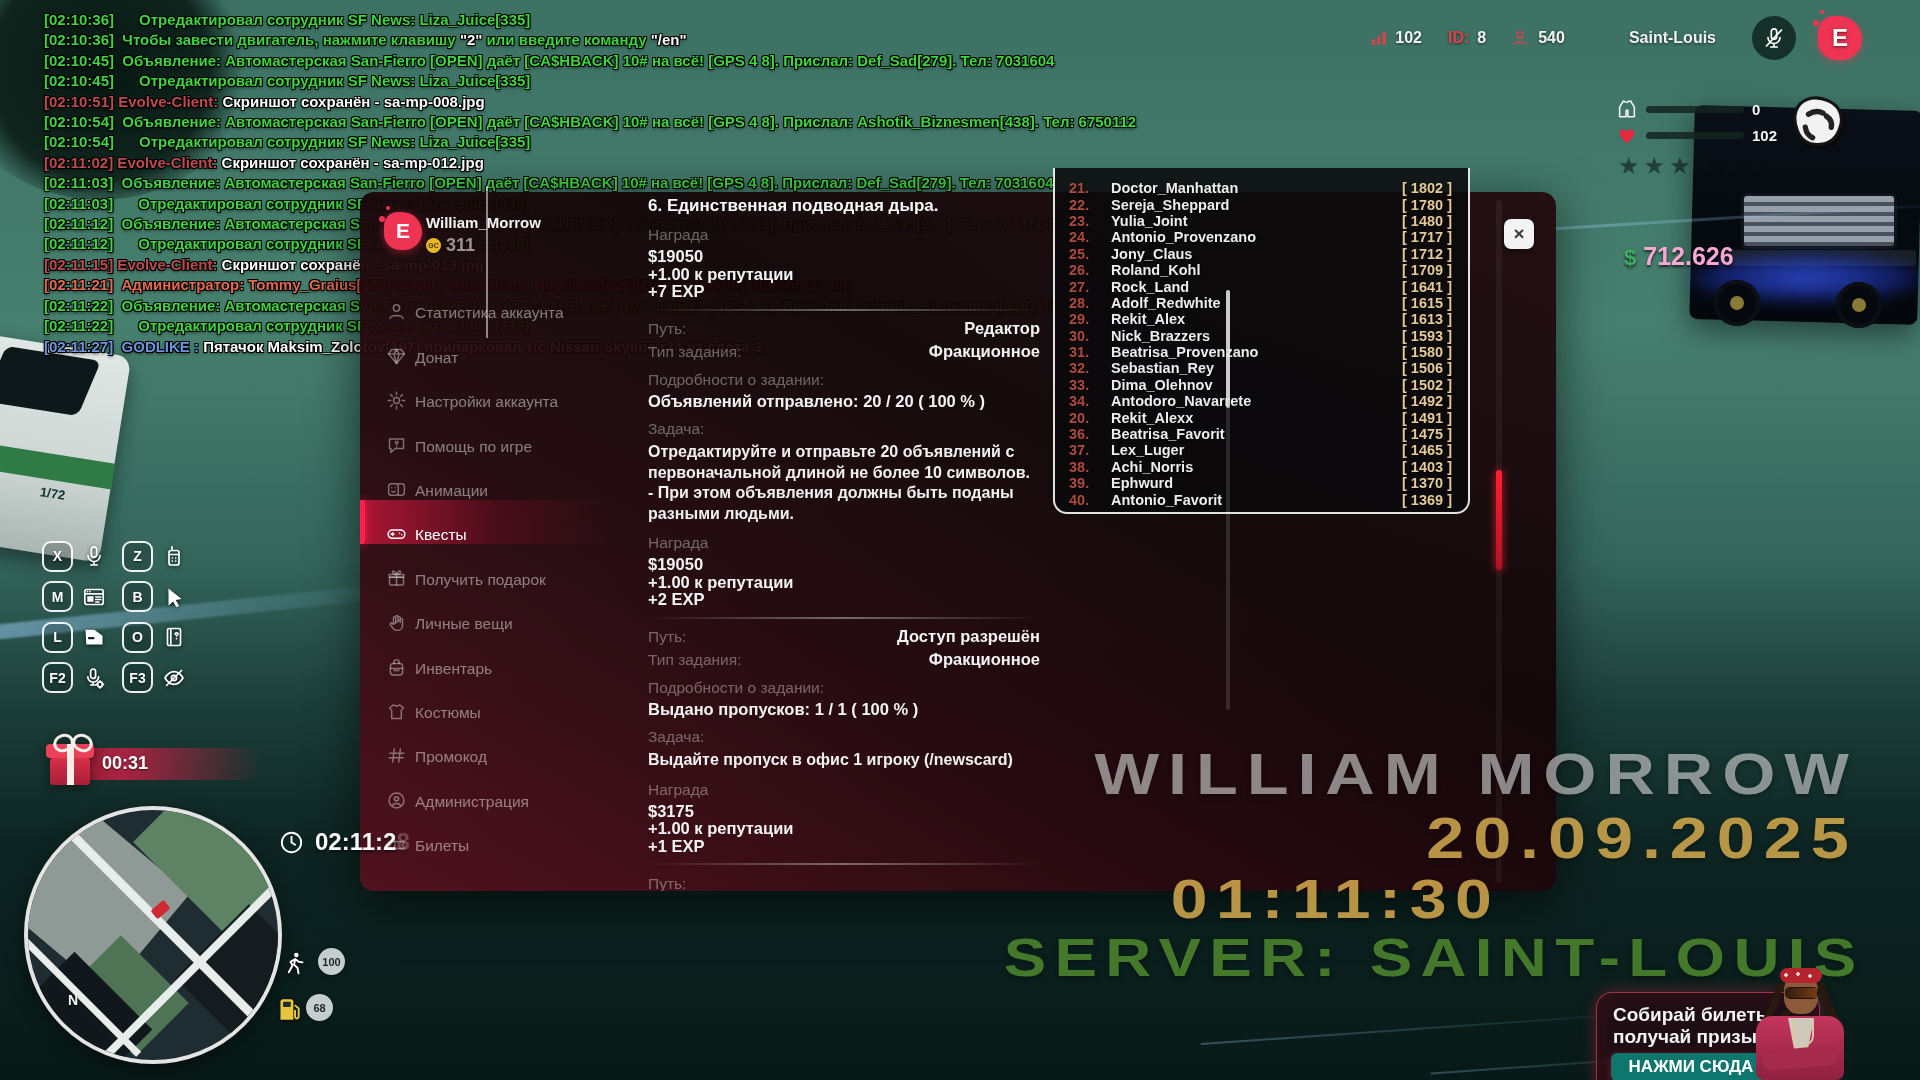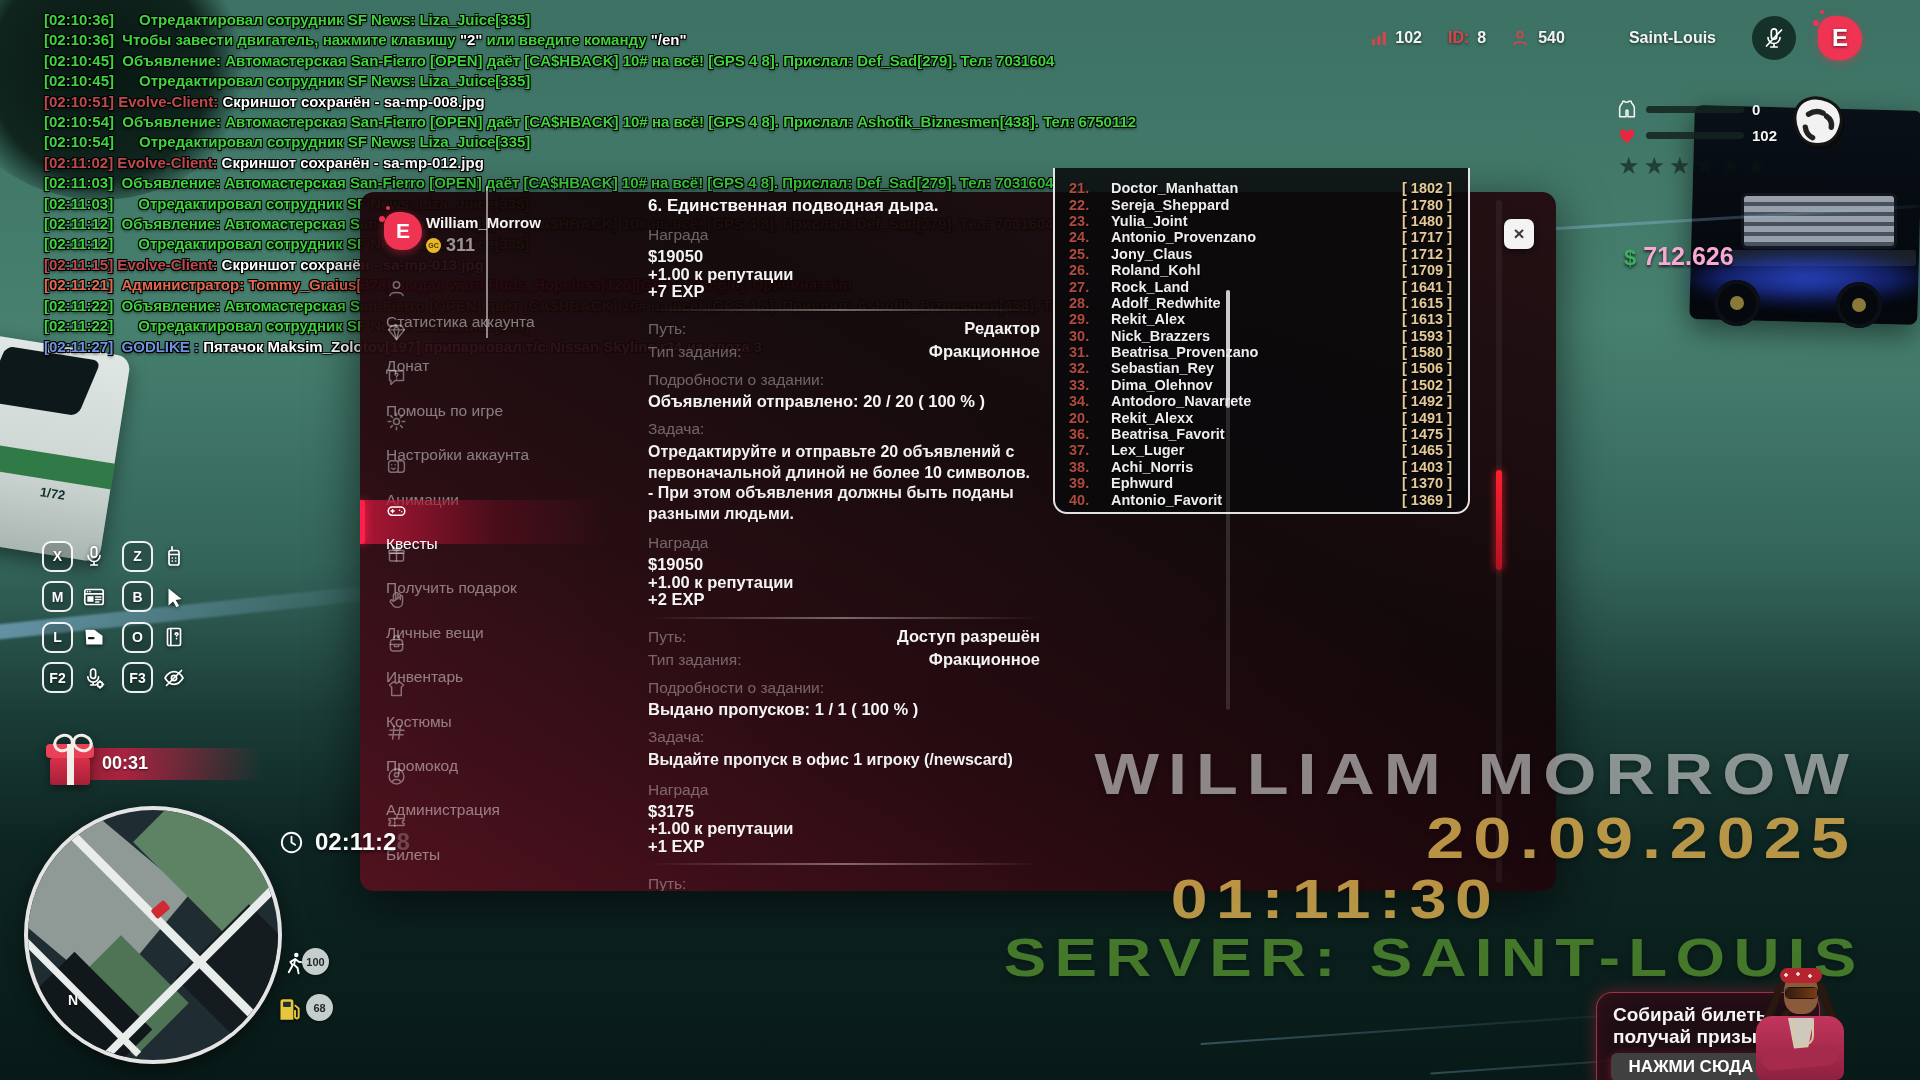--- a/index.html
+++ b/index.html
@@ -45,22 +45,22 @@
     display:flex;align-items:center;justify-content:center;font-weight:900;font-size:21px;
     box-shadow:0 2px 8px rgba(239,51,82,.45);}
   .evlogo::before{content:"";position:absolute;left:-5px;top:4px;width:6px;height:6px;border-radius:50%;background:#ef3352;}
   .evlogo::after{content:"";position:absolute;left:2px;top:-6px;width:4px;height:4px;border-radius:50%;background:#ef3352;}
   #side-user-name{left:66px;top:22px;color:#f5f5f5;font-size:15px;font-weight:700;}
   #gc-row{left:66px;top:43px;display:flex;align-items:center;gap:5px;}
   #gc-coin{width:15px;height:15px;border-radius:50%;background:#e9b826;color:#4a3605;font-size:7px;font-weight:900;
     display:flex;align-items:center;justify-content:center;}
   #gc-value{color:#9b9396;font-size:18px;font-weight:700;}
   #sidebar{left:0;top:86px;width:246px;}
-  .side-item{position:relative;height:44.4px;display:flex;align-items:flex-start;padding-left:26px;gap:14px;
-    color:rgba(255,255,255,.46);font-size:15.5px;cursor:pointer;flex-direction:column;}
+  .side-item{position:relative;height:44.4px;display:flex;align-items:flex-end;padding-left:26px;gap:8px;
+    color:rgba(255,255,255,.46);font-size:15.5px;cursor:pointer;}
   .side-item .si{width:21px;height:21px;flex:0 0 21px;color:rgba(255,255,255,.40);}
   .side-item.active{color:#fff;
     background:linear-gradient(90deg,rgba(193,23,58,.85) 0%,rgba(120,12,35,.4) 55%,rgba(120,12,35,0) 100%);}
   .side-item.active .si{color:#fff;}
   .side-item.active::before{content:"";position:absolute;left:0;top:0;bottom:0;width:5px;background:#ff1f4d;
     box-shadow:0 0 10px #ff1f4d;border-radius:0 3px 3px 0;}
 
   
   #qcontent{left:288px;top:0px;width:392px;height:699px;overflow:hidden;}
   .q-header{color:#fafafa;font-size:17px;font-weight:700;margin:4px 0 6px;}
@@ -150,37 +150,37 @@
   .mm-road{background:#e8ecea;}
   #mm-road1{left:-30px;top:96px;width:300px;height:9px;transform:rotate(45deg);}
   #mm-road2{left:40px;top:150px;width:260px;height:8px;transform:rotate(-45deg);}
   #mm-road3{left:-60px;top:170px;width:200px;height:7px;transform:rotate(45deg);}
   #mm-marker{left:124px;top:94px;width:17px;height:11px;background:#cf2a33;transform:rotate(-40deg);border-radius:2px;}
   #mm-n{left:40px;top:182px;color:#fff;font-size:14px;font-weight:700;text-shadow:0 1px 2px #000;}
   #badge-run{left:280px;top:950px;width:27px;height:27px;color:#fff;z-index:6;filter:drop-shadow(0 1px 2px rgba(0,0,0,.7));}
   #badge-fuel{left:274px;top:994px;width:31px;height:31px;color:#e7c53d;z-index:6;filter:drop-shadow(0 1px 2px rgba(0,0,0,.7));}
   .numbadge{width:27px;height:27px;border-radius:50%;background:#c6cdcd;color:#1d2628;font-size:11px;font-weight:700;
     display:flex;align-items:center;justify-content:center;z-index:6;box-shadow:0 1px 3px rgba(0,0,0,.5);}
-  #badge-stamina{left:302px;top:948px;} #badge-fuelnum{left:306px;top:994px;}
+  #badge-stamina{left:318px;top:948px;} #badge-fuelnum{left:306px;top:994px;}
 
   
   .wm{position:absolute;z-index:5;font-weight:900;letter-spacing:.13em;transform:scaleX(1.18);transform-origin:right center;
     text-shadow:0 2px 5px rgba(0,0,0,.35);white-space:nowrap;}
   #wm1{right:62px;top:740px;font-size:58px;color:rgba(240,240,240,.55);}
   #wm2{right:62px;top:804px;font-size:58px;color:rgba(208,167,77,.88);}
   #wm3{right:420px;top:866px;font-size:56px;color:rgba(208,167,77,.88);}
   #wm4{right:56px;top:926px;font-size:54px;color:rgba(82,142,48,.82);}
 
   
   #promo{left:1596px;top:992px;width:222px;height:100px;border-radius:16px;z-index:7;
     background:rgba(36,11,19,.8);border:1px solid rgba(255,85,115,.55);
     box-shadow:0 0 16px rgba(255,30,70,.35), inset 0 0 24px rgba(255,40,80,.12);}
   #promo-l1{left:16px;top:11px;color:#f5f5f5;font-size:19px;font-weight:700;}
   #promo-l2{left:16px;top:33px;color:#f5f5f5;font-size:19px;font-weight:700;}
-  #promo-btn{left:14px;top:60px;width:160px;height:28px;border-radius:6px;background:#404040;color:#fff;
+  #promo-btn{left:14px;top:60px;width:160px;height:28px;border-radius:6px;background:#0f766e;color:#fff;
     font-size:17px;font-weight:700;display:flex;align-items:center;justify-content:center;cursor:pointer;
     box-shadow:0 2px 8px rgba(216,35,63,.5);}
   
   #pchar{left:1728px;top:956px;width:150px;height:124px;z-index:8;}
   .dread{position:absolute;width:7px;height:34px;background:#281810;border-radius:4px;}
   #pc-head{left:56px;top:16px;width:34px;height:42px;background:#8a5a3a;border-radius:45% 45% 40% 40%;}
   #pc-band{left:52px;top:12px;width:42px;height:15px;background:#b5232e;border-radius:8px;
     background-image:radial-gradient(circle at 6px 7px,#f0dede 1.5px,transparent 2px),radial-gradient(circle at 18px 6px,#f0dede 1.5px,transparent 2px),radial-gradient(circle at 30px 8px,#f0dede 1.5px,transparent 2px);}
   #pc-glass{left:58px;top:32px;width:31px;height:10px;background:linear-gradient(90deg,#301c10,#7a3c14);border-radius:4px;box-shadow:0 0 0 1px #1c120a;}
   #pc-torso{left:28px;top:60px;width:88px;height:64px;background:linear-gradient(180deg,#c4355c,#8e2040);border-radius:16px 16px 8px 8px;}
@@ -237,34 +237,34 @@
               <g fill="none" stroke="currentColor" stroke-width="1.7" stroke-linecap="round" stroke-linejoin="round">
                 <path d="M6.5 4h11L21 9l-9 11L3 9z"></path>
                 <path d="M3 9h18M9 9l3-5 3 5-3 11z"></path>
               </g>
             </svg></span>
           <span>Донат</span>
         </div>
         <div class="side-item">
           <span class="si"><svg viewBox="0 0 24 24" width="100%" height="100%">
               <g fill="none" stroke="currentColor" stroke-width="1.7" stroke-linecap="round" stroke-linejoin="round">
+                <circle cx="12" cy="12" r="3.4"></circle>
+                <path d="M12 2.5v3M12 18.5v3M2.5 12h3M18.5 12h3M5.3 5.3l2.1 2.1M16.6 16.6l2.1 2.1M18.7 5.3l-2.1 2.1M7.4 16.6l-2.1 2.1"></path>
+              </g>
+            </svg></span>
+          <span>Настройки аккаунта</span>
+        </div>
+        <div class="side-item">
+          <span class="si"><svg viewBox="0 0 24 24" width="100%" height="100%">
+              <g fill="none" stroke="currentColor" stroke-width="1.7" stroke-linecap="round" stroke-linejoin="round">
                 <path d="M4 4.5h16v11h-9.5L5.5 20l.2-4.5H4z"></path>
                 <path d="M10.3 9.2c0-2.4 3.4-2.3 3.4-.6 0 1.2-1.7 1.4-1.7 2.8M12 13.6h.01"></path>
               </g>
             </svg></span>
           <span>Помощь по игре</span>
-        </div>
-        <div class="side-item">
-          <span class="si"><svg viewBox="0 0 24 24" width="100%" height="100%">
-              <g fill="none" stroke="currentColor" stroke-width="1.7" stroke-linecap="round" stroke-linejoin="round">
-                <circle cx="12" cy="12" r="3.4"></circle>
-                <path d="M12 2.5v3M12 18.5v3M2.5 12h3M18.5 12h3M5.3 5.3l2.1 2.1M16.6 16.6l2.1 2.1M18.7 5.3l-2.1 2.1M7.4 16.6l-2.1 2.1"></path>
-              </g>
-            </svg></span>
-          <span>Настройки аккаунта</span>
         </div>
         <div class="side-item">
           <span class="si"><svg viewBox="0 0 24 24" width="100%" height="100%">
               <g fill="none" stroke="currentColor" stroke-width="1.7" stroke-linecap="round" stroke-linejoin="round">
                 <rect x="3" y="5.5" width="11" height="13" rx="3.2"></rect>
                 <path d="M14 5.5h4a3 3 0 013 3v7a3 3 0 01-3 3h-4M6.5 10h.01M10.5 10h.01M6.5 14c1.2 1.2 2.8 1.2 4 0"></path>
               </g>
             </svg></span>
           <span>Анимации</span>
         </div>

